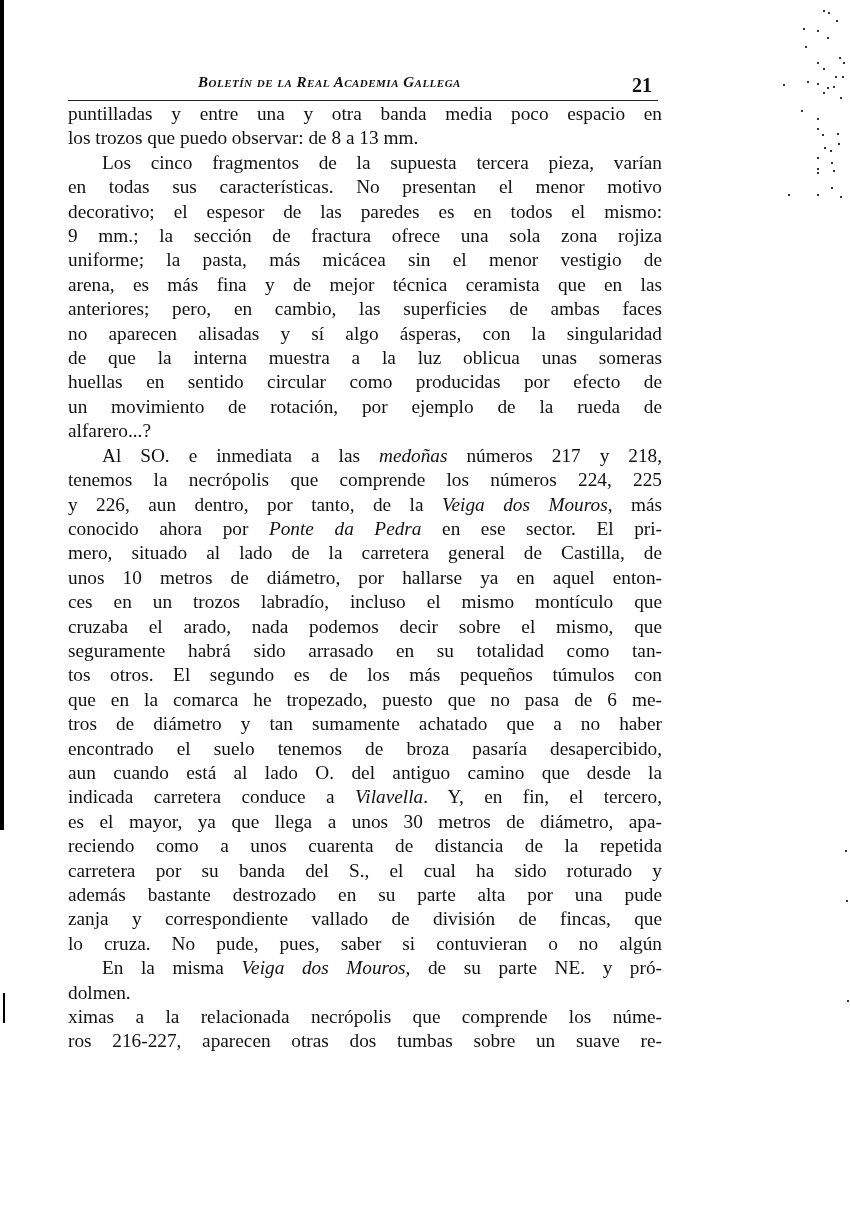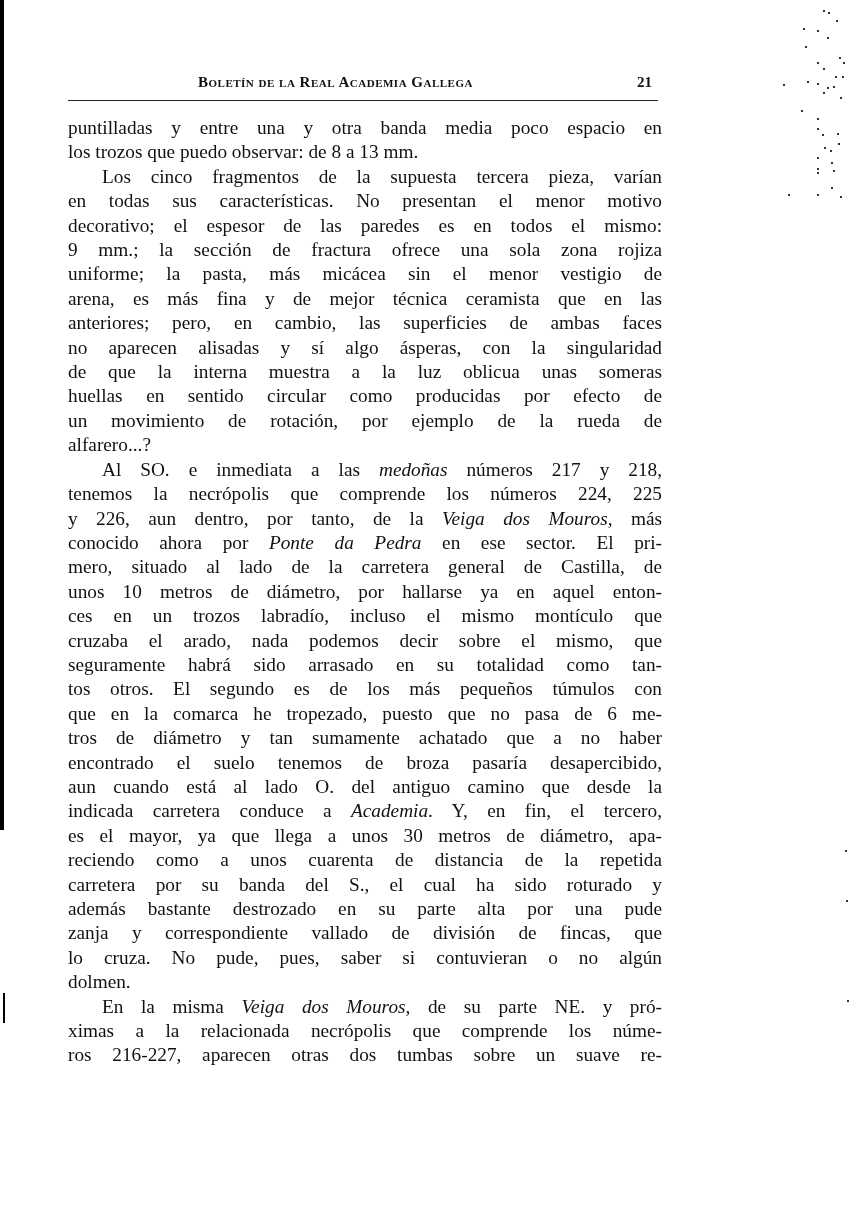--- a/index.html
+++ b/index.html
@@ -14,27 +14,27 @@
     .edge-bar-bottom {
       position: absolute; left: 3px; top: 993px; width: 2px; height: 30px; background: #000;
     }
     .header {
       position: absolute; left: 68px; top: 66px; width: 590px; height: 34px;
       border-bottom: 1.5px solid #222;
     }
     .running-head {
       position: absolute; left: 130px; top: 8px;
       font-size: 15px; font-weight: bold; letter-spacing: 0.5px;
-      font-variant: small-caps; font-family: "Liberation Serif", serif;
+      font-variant: small-caps; font-family: "Liberation Serif", serif; font-style: italic;
     }
     .page-number {
-      position: absolute; right: 6px; top: 8px; font-size: 15px; font-weight: bold;
+      position: absolute; right: 6px; top: 8px; font-size: 20px; font-weight: bold;
     }
     .body-text {
-      position: absolute; left: 68px; top: 116px; width: 594px;
+      position: absolute; left: 68px; top: 102px; width: 594px;
       font-size: 19.3px; line-height: 24.4px; text-align: justify;
     }
     .line { display: block; white-space: nowrap; text-align-last: justify; text-align: justify; }
     .line.last { text-align-last: left; }
     .indent { padding-left: 34px; }
     i { font-style: italic; }
     .speck { position: absolute; width: 2px; height: 2px; background: #333; }
   </style>
 </head>
 <body>
@@ -69,29 +69,29 @@
     <span class="line"><span>mero, situado al lado de la carretera general de Castilla, de</span></span>
     <span class="line"><span>unos 10 metros de diámetro, por hallarse ya en aquel enton-</span></span>
     <span class="line"><span>ces en un trozos labradío, incluso el mismo montículo que</span></span>
     <span class="line"><span>cruzaba el arado, nada podemos decir sobre el mismo, que</span></span>
     <span class="line"><span>seguramente habrá sido arrasado en su totalidad como tan-</span></span>
     <span class="line"><span>tos otros. El segundo es de los más pequeños túmulos con</span></span>
     <span class="line"><span>que en la comarca he tropezado, puesto que no pasa de 6 me-</span></span>
     <span class="line"><span>tros de diámetro y tan sumamente achatado que a no haber</span></span>
     <span class="line"><span>encontrado el suelo tenemos de broza pasaría desapercibido,</span></span>
     <span class="line"><span>aun cuando está al lado O. del antiguo camino que desde la</span></span>
-    <span class="line"><span>indicada carretera conduce a </span><i>Academia</i><span>. Y, en fin, el tercero,</span></span>
+    <span class="line"><span>indicada carretera conduce a </span><i>Vilavella</i><span>. Y, en fin, el tercero,</span></span>
     <span class="line"><span>es el mayor, ya que llega a unos 30 metros de diámetro, apa-</span></span>
     <span class="line"><span>reciendo como a unos cuarenta de distancia de la repetida</span></span>
     <span class="line"><span>carretera por su banda del S., el cual ha sido roturado y</span></span>
     <span class="line"><span>además bastante destrozado en su parte alta por una pude</span></span>
     <span class="line"><span>zanja y correspondiente vallado de división de fincas, que</span></span>
     <span class="line"><span>lo cruza. No pude, pues, saber si contuvieran o no algún</span></span>
+    <span class="line indent"><span>En la misma </span><i>Veiga dos Mouros</i><span>, de su parte NE. y pró-</span></span>
     <span class="line last"><span>dolmen.</span></span>
-    <span class="line indent"><span>En la misma </span><i>Veiga dos Mouros</i><span>, de su parte NE. y pró-</span></span>
     <span class="line"><span>ximas a la relacionada necrópolis que comprende los núme-</span></span>
     <span class="line"><span>ros 216-227, aparecen otras dos tumbas sobre un suave re-</span></span>
   </div>
 
 <div id="specks">
     <div class="speck" style="left: 823px; top: 10px;"></div>
     <div class="speck" style="left: 828px; top: 12px;"></div>
     <div class="speck" style="left: 836px; top: 20px;"></div>
     <div class="speck" style="left: 803px; top: 28px;"></div>
     <div class="speck" style="left: 817px; top: 30px;"></div>

